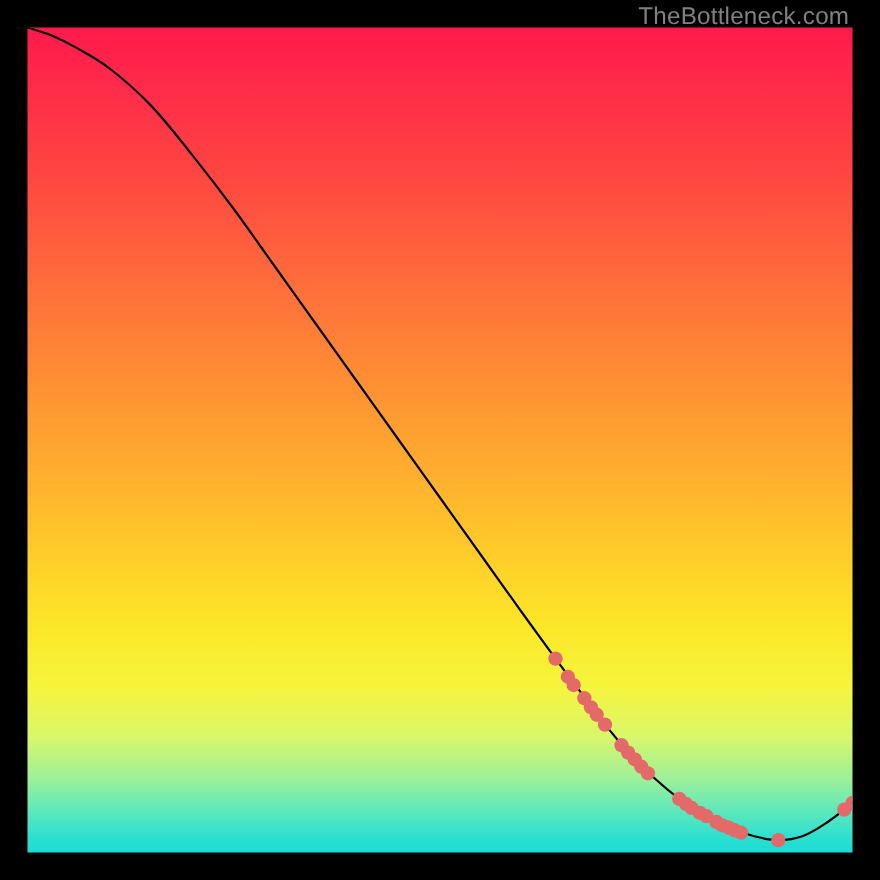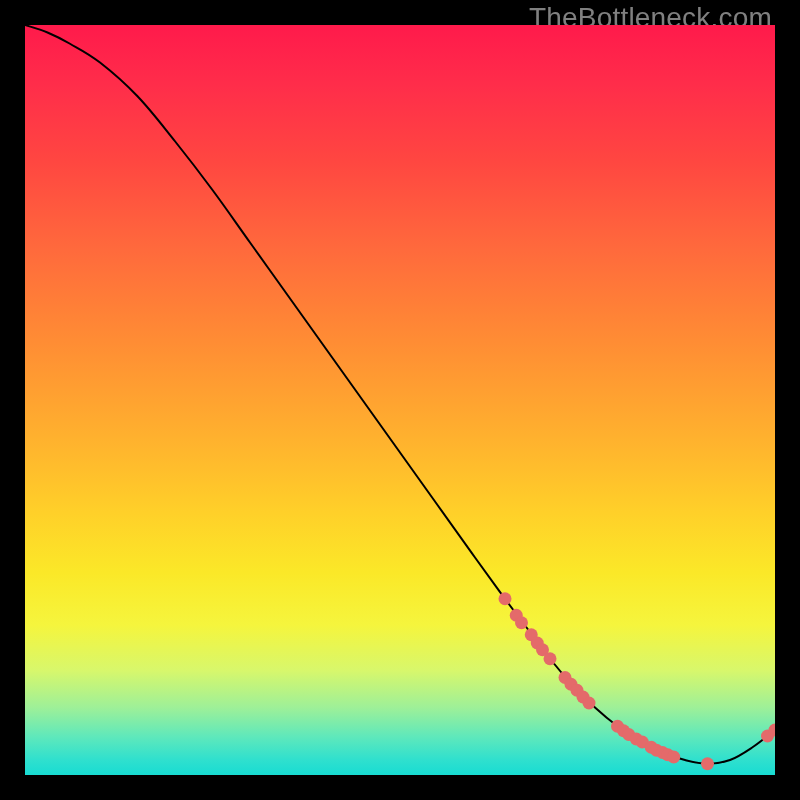--- a/index.html
+++ b/index.html
@@ -42,21 +42,21 @@
     position: absolute;
     inset: 0;
     width: 750px;
     height: 750px;
   }
   .watermark {
     position: absolute;
     top: 2px;
     right: 28px;
     color: #808080;
-    font-size: 28px;
+    font-size: 22px;
     letter-spacing: 0.2px;
   }
 </style>
 </head>
 <body>
 
 <div class="watermark">TheBottleneck.com</div>
 
 <div class="frame">
   <div class="plot-bg"></div>

